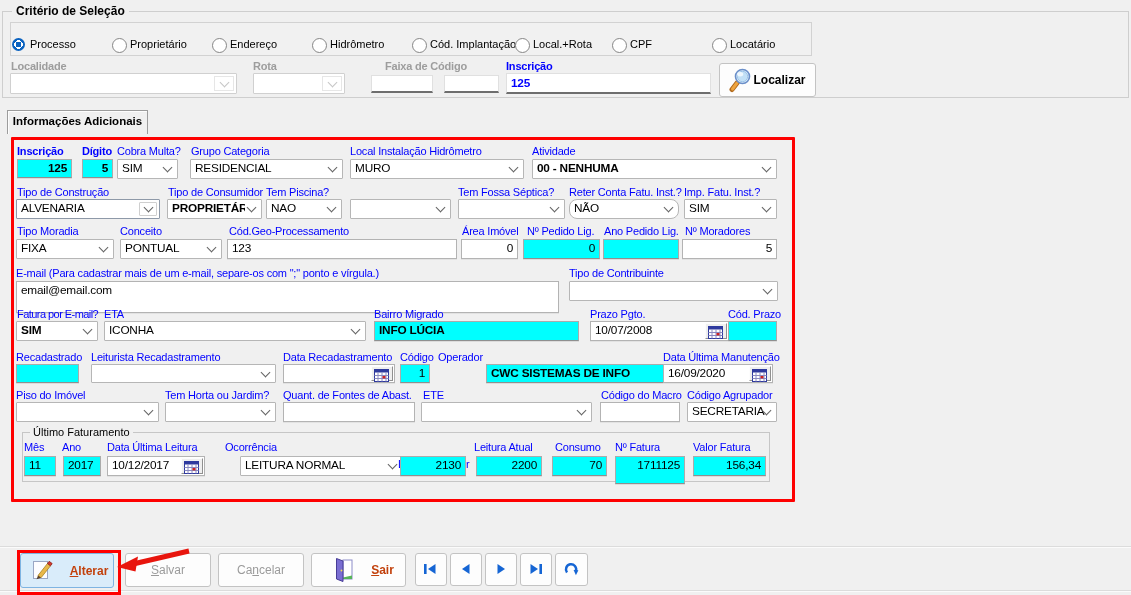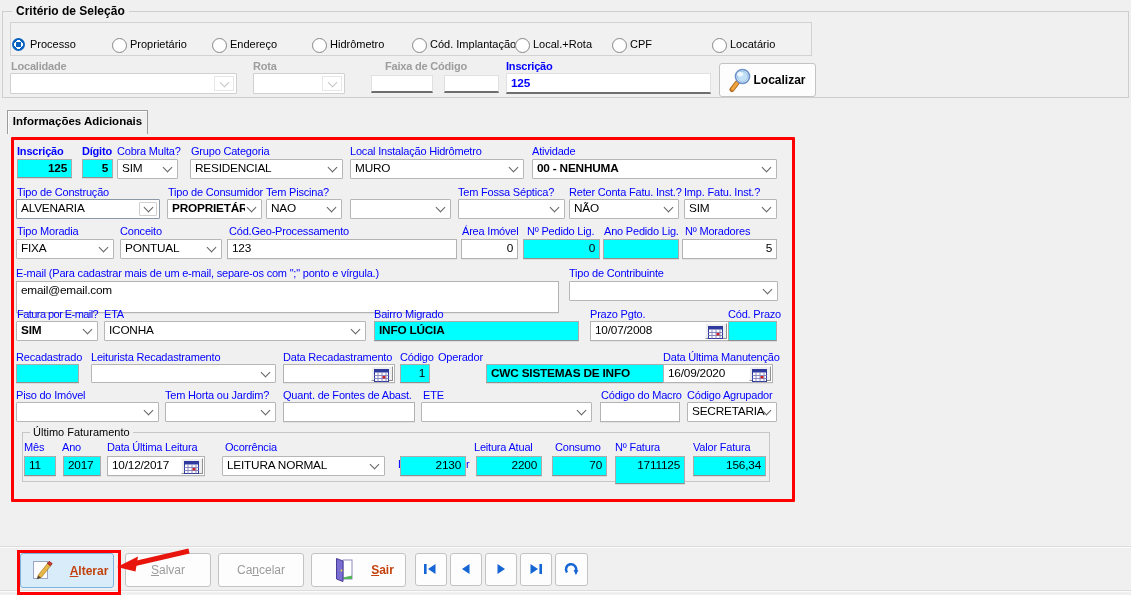--- a/index.html
+++ b/index.html
@@ -182,21 +182,21 @@
   <div class="fld combo" style="left:350px;top:199px;width:101px;height:20px;">
     <span class="v"></span>
     <span class="chev"></span>
   </div>
   <div class="lbl" style="left:458px;top:186px;">Tem Fossa Séptica?</div>
   <div class="fld combo" style="left:458px;top:199px;width:107px;height:20px;">
     <span class="v"></span>
     <span class="chev"></span>
   </div>
   <div class="lbl" style="left:569px;top:186px;">Reter Conta Fatu. Inst.?</div>
-  <div class="fld combo" style="left:569px;top:199px;width:110px;height:20px;">
+  <div class="fld combo" style="left:569px;top:199px;width:110px;height:20px;border-radius:8px;">
     <span class="v">NÃO</span>
     <span class="chev"></span>
   </div>
   <div class="lbl" style="left:684px;top:186px;">Imp. Fatu. Inst.?</div>
   <div class="fld combo" style="left:684px;top:199px;width:93px;height:20px;">
     <span class="v">SIM</span>
     <span class="chev"></span>
   </div>
 
   <div class="lbl" style="left:17px;top:225px;">Tipo Moradia</div>
@@ -375,21 +375,21 @@
         <line x1="4" y1="3.5" x2="4" y2="12.5" stroke="#8a8ac0" stroke-width="1"></line>
         <line x1="8" y1="3.5" x2="8" y2="12.5" stroke="#8a8ac0" stroke-width="1"></line>
         <line x1="12" y1="3.5" x2="12" y2="12.5" stroke="#8a8ac0" stroke-width="1"></line>
         <line x1="0.5" y1="6.5" x2="14.5" y2="6.5" stroke="#8a8ac0" stroke-width="1"></line>
         <line x1="0.5" y1="9.5" x2="14.5" y2="9.5" stroke="#8a8ac0" stroke-width="1"></line>
         <rect x="8.5" y="7" width="3" height="2.4" fill="#cc2222"></rect>
       </svg>
     </span>
   </div>
   <div class="lbl" style="left:225px;top:441px;">Ocorrência</div>
-  <div class="fld combo" style="left:222px;top:456px;width:163px;height:20px;">
+  <div class="fld combo" style="left:240px;top:456px;width:163px;height:20px;">
     <span class="v">LEITURA NORMAL</span>
     <span class="chev"></span>
   </div>
   <div class="lbl" style="left:398px;top:458px;">Leitura Anterior</div>
   <div class="fld cyan r" style="left:400px;top:456px;width:66px;height:20px;">
     <span class="v">2130</span>
   </div>
   <div class="lbl" style="left:474px;top:441px;">Leitura Atual</div>
   <div class="fld cyan r" style="left:476px;top:456px;width:66px;height:20px;">
     <span class="v">2200</span>

